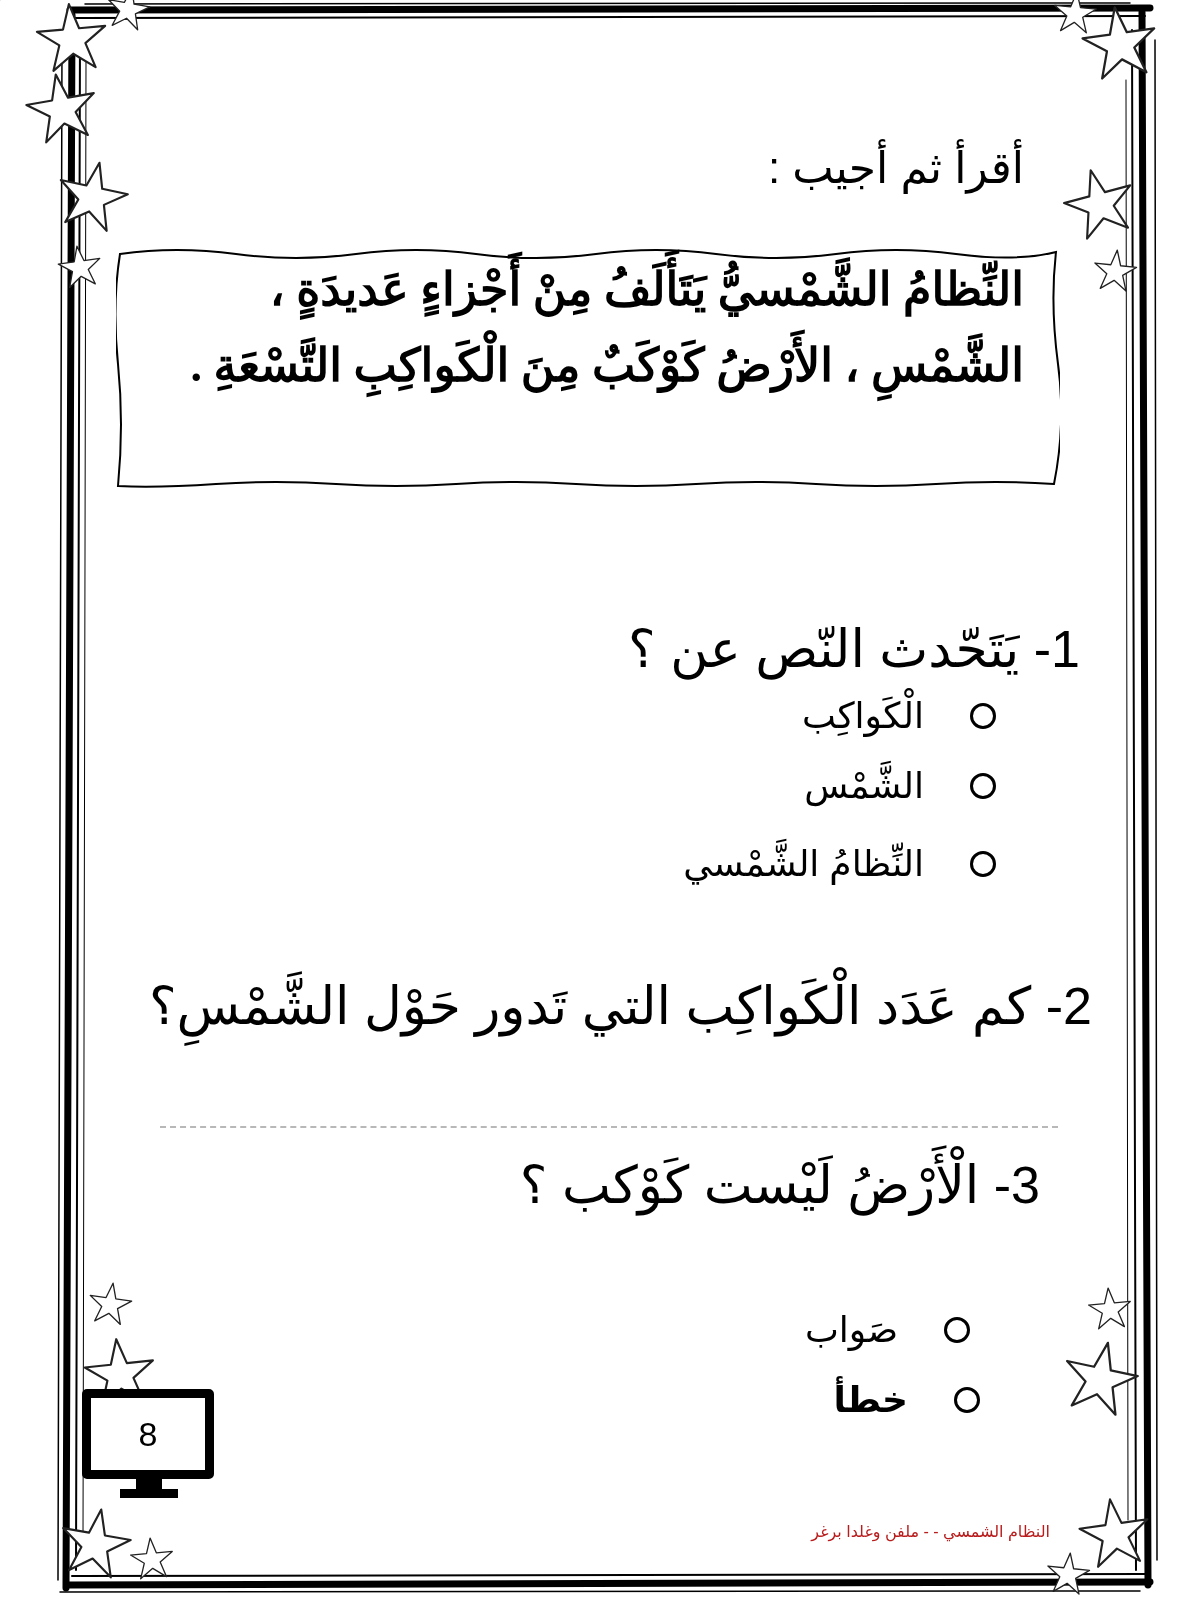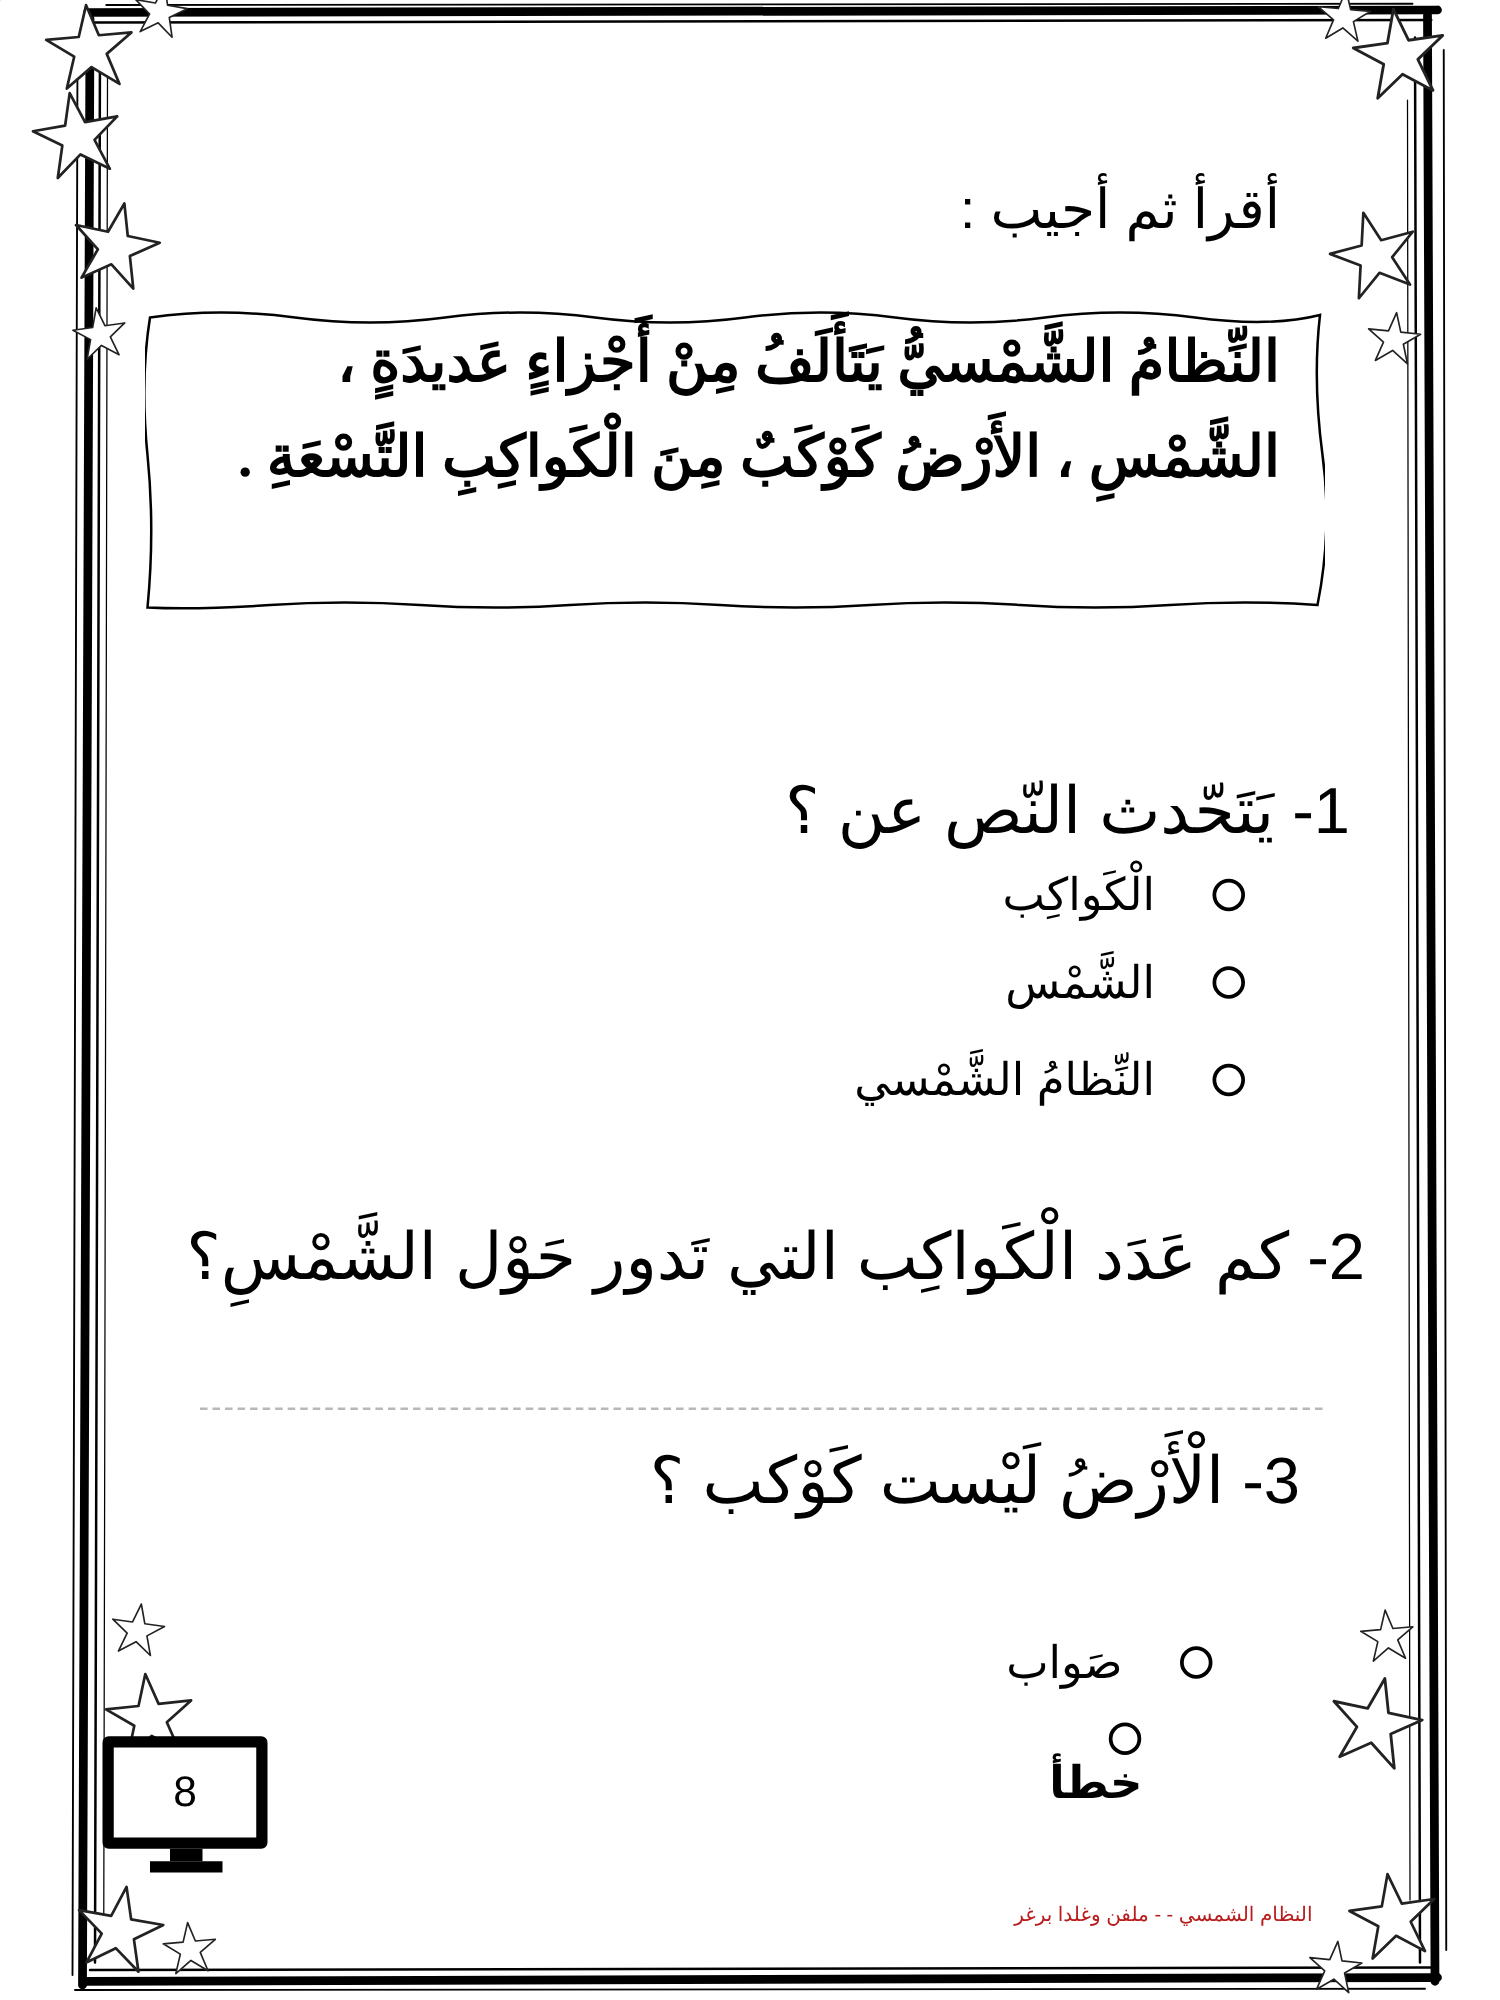--- a/index.html
+++ b/index.html
@@ -41,21 +41,21 @@
     width: 26px; height: 26px; border: 3px solid #000; border-radius: 50%;
     display: inline-block; flex: 0 0 auto; cursor: pointer;
   }
   .option-label {
     font-size: 36px; line-height: 1.2; margin-right: 46px;
   }
   .q1-opt-0 { right: 204px; top: 694px; }
   .q1-opt-1 { right: 204px; top: 724px; margin-top: 40px; }
   .q1-opt-2 { right: 204px; top: 842px; }
   .q3-opt-0 { right: 230px; top: 1308px; }
-  .q3-opt-1 { right: 240px; top: 1378px; flex-direction: column; }
+  .q3-opt-1 { right: 220px; top: 1378px; }
   .q3-opt-1 .option-label { font-weight: bold; }
 
   .answer-line {
     position: absolute; left: 160px; top: 1126px; width: 898px; height: 0;
     border-top: 2px dashed #b8b8b8;
   }
 
   .page-monitor { position: absolute; left: 82px; top: 1389px; width: 132px; height: 108px; }
   .monitor-screen {
     position: absolute; left: 0; top: 0; width: 132px; height: 90px;

